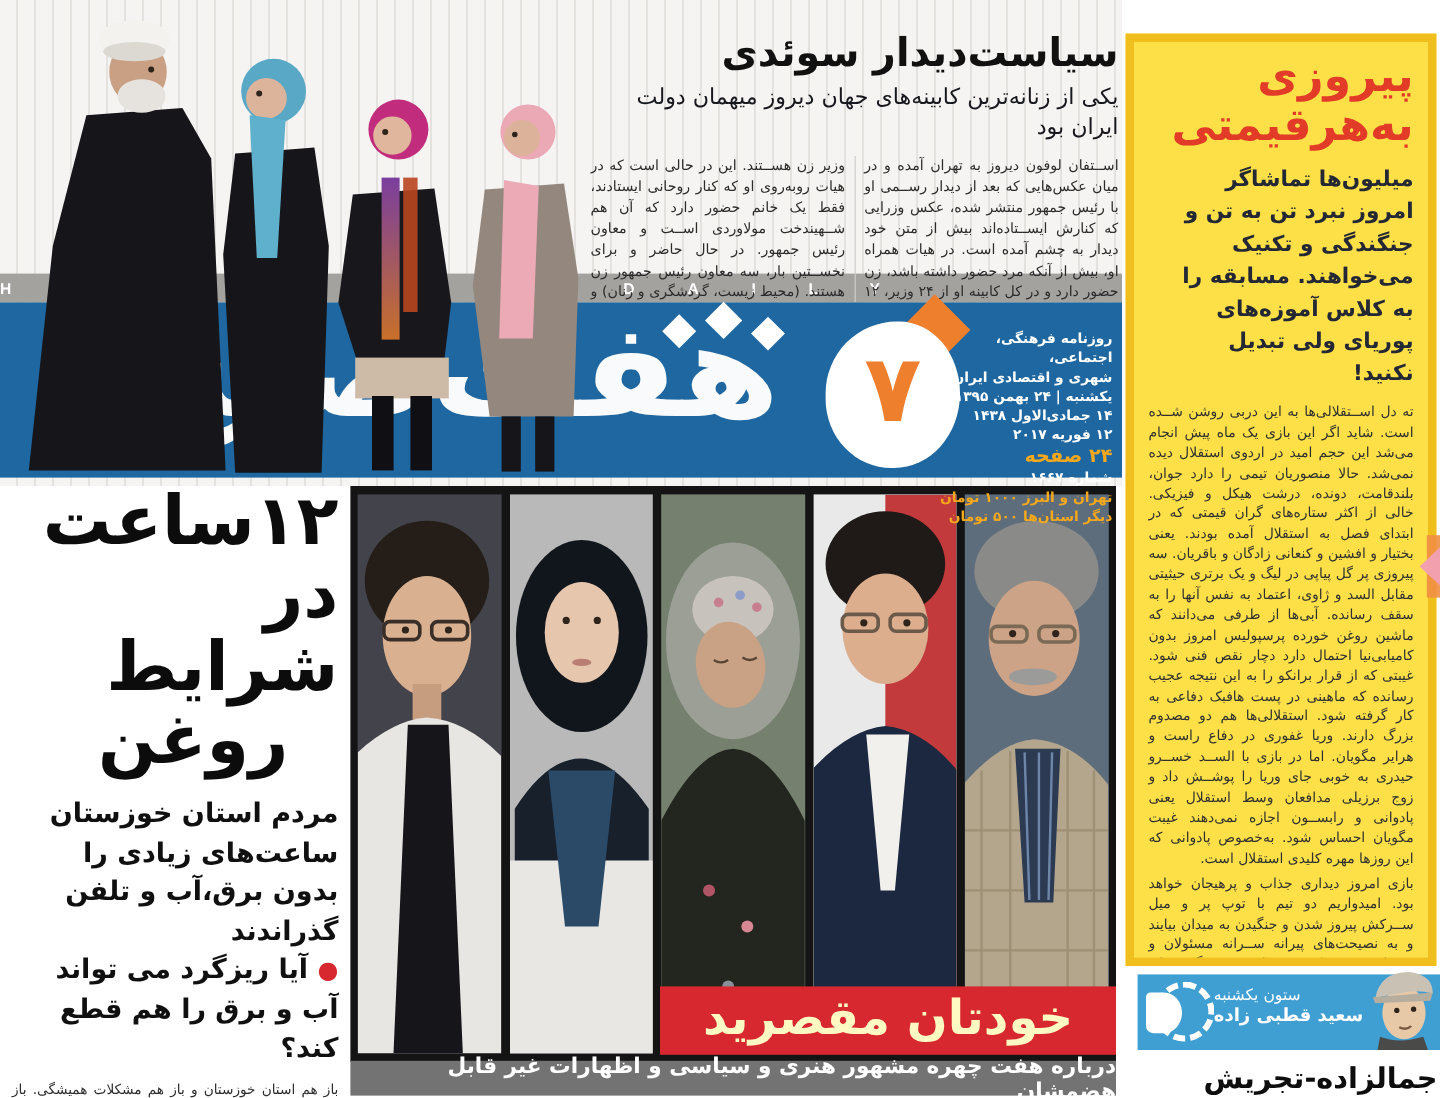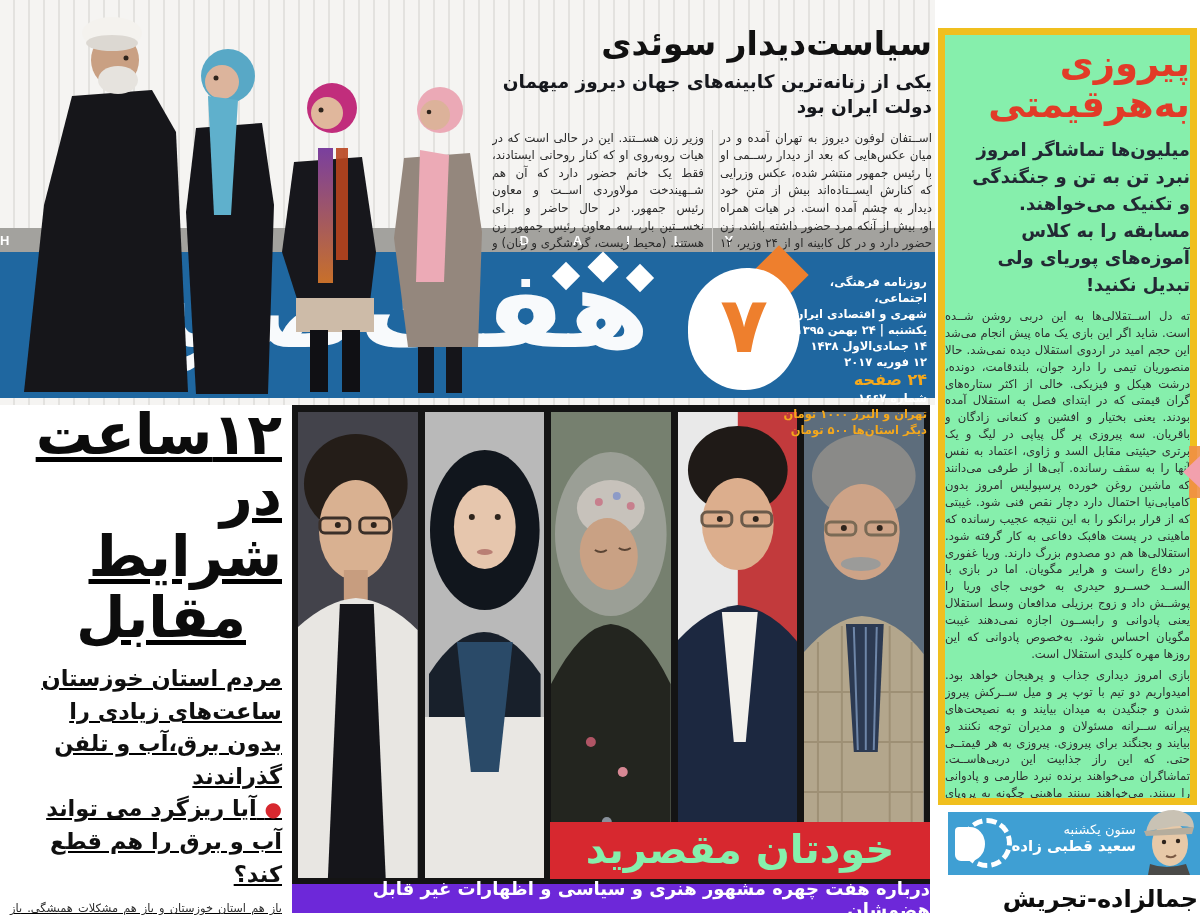--- a/index.html
+++ b/index.html
@@ -25,61 +25,61 @@
   .logo-seven{color:#ee7f2d;font-size:78px;font-weight:bold;line-height:1;transform:translateY(-4px);}
   .mast-info{position:absolute;right:8px;top:22px;width:148px;direction:rtl;text-align:right;color:#fff;}
   .mast-info div{font-size:11.5px;font-weight:bold;line-height:16px;}
   .mast-info .pages{color:#f5a81c;font-size:16px;line-height:20px;}
   .mast-info .price{color:#f5a81c;font-size:11.5px;}
   
   .people{position:absolute;left:0;top:0;width:500px;height:400px;z-index:4;}
   
   .top-article{position:absolute;left:492px;top:24px;width:440px;direction:rtl;z-index:2;}
   .ta-headline{font-size:33px;font-weight:bold;color:#111;text-align:right;line-height:1.2;}
-  .ta-subhead{font-size:18.5px;font-weight:bold;color:#16181d;text-align:right;margin-top:6px;line-height:1.35;}
+  .ta-subhead{font-size:18.5px;font-weight:normal;color:#16181d;text-align:right;margin-top:6px;line-height:1.35;}
   .ta-body{margin-top:10px;font-size:11.8px;line-height:17.6px;color:#2b2b2b;text-align:justify;
     column-count:2;column-gap:16px;column-rule:1px solid #cfcecb;height:136px;overflow:hidden;}
   
-  .yellow-box{position:absolute;left:938px;top:28px;width:259px;height:777px;background:#86efac;
-    border:7px solid #f0bf1e;padding:8px 0 6px;direction:rtl;overflow:hidden;z-index:2;}
+  .yellow-box{position:absolute;left:938px;top:28px;width:259px;height:777px;background:#fde047;
+    border:7px solid #f0bf1e;padding:8px 12px 6px;direction:rtl;overflow:hidden;z-index:2;}
   .yb-headline{color:#e23b28;font-weight:bold;font-size:37px;line-height:1.12;text-align:right;}
   .yb-subhead{margin-top:10px;font-size:18px;font-weight:bold;color:#232834;line-height:1.5;text-align:right;margin-left:12px;}
   .yb-body{margin-top:10px;font-size:11.6px;line-height:16.9px;color:#303030;text-align:justify;}
   .yb-body p{margin:0 0 4px 0;}
   .corner-ribbon{position:absolute;left:1183px;top:446px;width:17px;height:52px;z-index:5;}
   .corner-ribbon .arrow{position:absolute;left:0;top:10px;width:0;height:0;
     border-top:16px solid transparent;border-bottom:16px solid transparent;border-right:17px solid #f2a0ad;}
   .corner-ribbon .tab{position:absolute;left:6px;top:0;width:11px;height:52px;background:#ef8f44;opacity:.9;}
   
-  .left-col{position:absolute;left:0;top:402px;width:288px;height:513px;direction:rtl;padding:2px 6px 0 10px;text-decoration:underline;}
+  .left-col{position:absolute;left:0;top:402px;width:288px;height:513px;direction:rtl;padding:2px 6px 0 10px;}
   .lc-headline{font-weight:bold;color:#0c0c0c;font-size:57px;line-height:1.07;text-align:right;
     letter-spacing:-1px;}
   .lc-headline .l3{display:block;text-align:center;padding-left:30px;}
   .lc-subhead{margin-top:14px;font-size:22.5px;font-weight:bold;color:#101010;line-height:1.45;text-align:right;}
   .lc-bullet{font-size:22.5px;font-weight:bold;color:#101010;line-height:1.45;text-align:right;}
   .lc-bullet .dot{color:#d7282f;font-size:20px;}
   .lc-body{margin-top:10px;font-size:11.4px;line-height:16.6px;color:#2d2d2d;text-align:justify;}
   
   .photo-strip{position:absolute;left:292px;top:405px;width:638px;height:480px;background:#141414;
     display:flex;gap:7px;padding:7px 6px;}
   .panel{flex:1;position:relative;overflow:hidden;}
   .panel svg{position:absolute;left:0;top:0;width:100%;height:100%;}
   .red-banner{position:absolute;left:550px;top:822px;width:380px;height:57px;background:#d7282f;
     display:flex;align-items:center;justify-content:center;z-index:6;}
-  .red-banner span{color:#86efac;font-weight:bold;font-size:40px;direction:rtl;transform:translateY(-2px);}
-  .black-strip{position:absolute;left:292px;top:884px;width:638px;height:29px;background:#6d28d9;
+  .red-banner span{color:#fef9c3;font-weight:bold;font-size:40px;direction:rtl;transform:translateY(-2px);}
+  .black-strip{position:absolute;left:292px;top:884px;width:638px;height:29px;background:#737373;
     display:flex;align-items:center;justify-content:center;z-index:6;}
   .black-strip span{color:#fff;font-weight:bold;font-size:18px;direction:rtl;}
   
   .br-banner{position:absolute;left:948px;top:812px;width:252px;height:63px;background:#3f9fd3;z-index:2;}
   .clock-logo{position:absolute;left:14px;top:6px;width:50px;height:50px;border-radius:50%;
     border:5px dashed #fff;background:transparent;}
   .clock-logo::after{content:"";position:absolute;left:-12px;top:4px;width:30px;height:34px;
     background:#fff;border-radius:4px 50% 50% 6px;}
-  .br-text{position:absolute;right:64px;top:10px;text-align:right;direction:rtl;color:#fff;}
+  .br-text{position:absolute;right:64px;top:10px;text-align:left;direction:rtl;color:#fff;}
   .br-text .line1{font-size:13px;}
   .br-text .line2{font-size:15px;font-weight:bold;}
   .br-face{position:absolute;right:2px;top:-8px;width:62px;height:71px;}
   .br-title{position:absolute;left:948px;top:882px;width:250px;height:33px;display:flex;
     align-items:center;justify-content:flex-start;direction:rtl;}
   .br-title span{font-size:24px;font-weight:bold;color:#0d0d0d;}
 </style>
 </head>
 <body>
 
@@ -172,21 +172,21 @@
   </div>
   <div class="corner-ribbon">
     <div class="tab"></div>
     <div class="arrow"></div>
   </div>
 
   <div class="left-col">
     <div class="lc-headline">
       <span>۱۲ساعت</span><br>
       <span>در شرایط</span>
-      <span class="l3">مقابل</span>
+      <span class="l3">روغن</span>
     </div>
     <div class="lc-subhead">مردم استان خوزستان ساعت‌های زیادی را بدون برق،آب و تلفن گذراندند</div>
     <div class="lc-bullet"><span class="dot">●</span> <span>آیا ریزگرد می تواند آب و برق را هم قطع کند؟</span></div>
     <div class="lc-body">باز هم استان خوزستان و باز هم مشکلات همیشگی. باز هم گرد و غبار و باز هم شــرایط بحرانی. انگار عــادت کرده‌ایم که هر روز خبرهایی از آلودگی هوا و وضعیت نامناســب زندگی مردم استان خوزستان بشنویم و صدایشــان به کیلومترها این طرف‌تر، یعنی پایتخت و مسئولان نرســد. حجم اتفاقات ۲۴ ساعت گذشته اما</div>
   </div>
 
   <div class="photo-strip">
     <div class="panel" style="background:#43434b;">
       <svg viewBox="0 0 120 466" preserveAspectRatio="none">
         <ellipse cx="58" cy="72" rx="52" ry="50" fill="#241d18"></ellipse>

